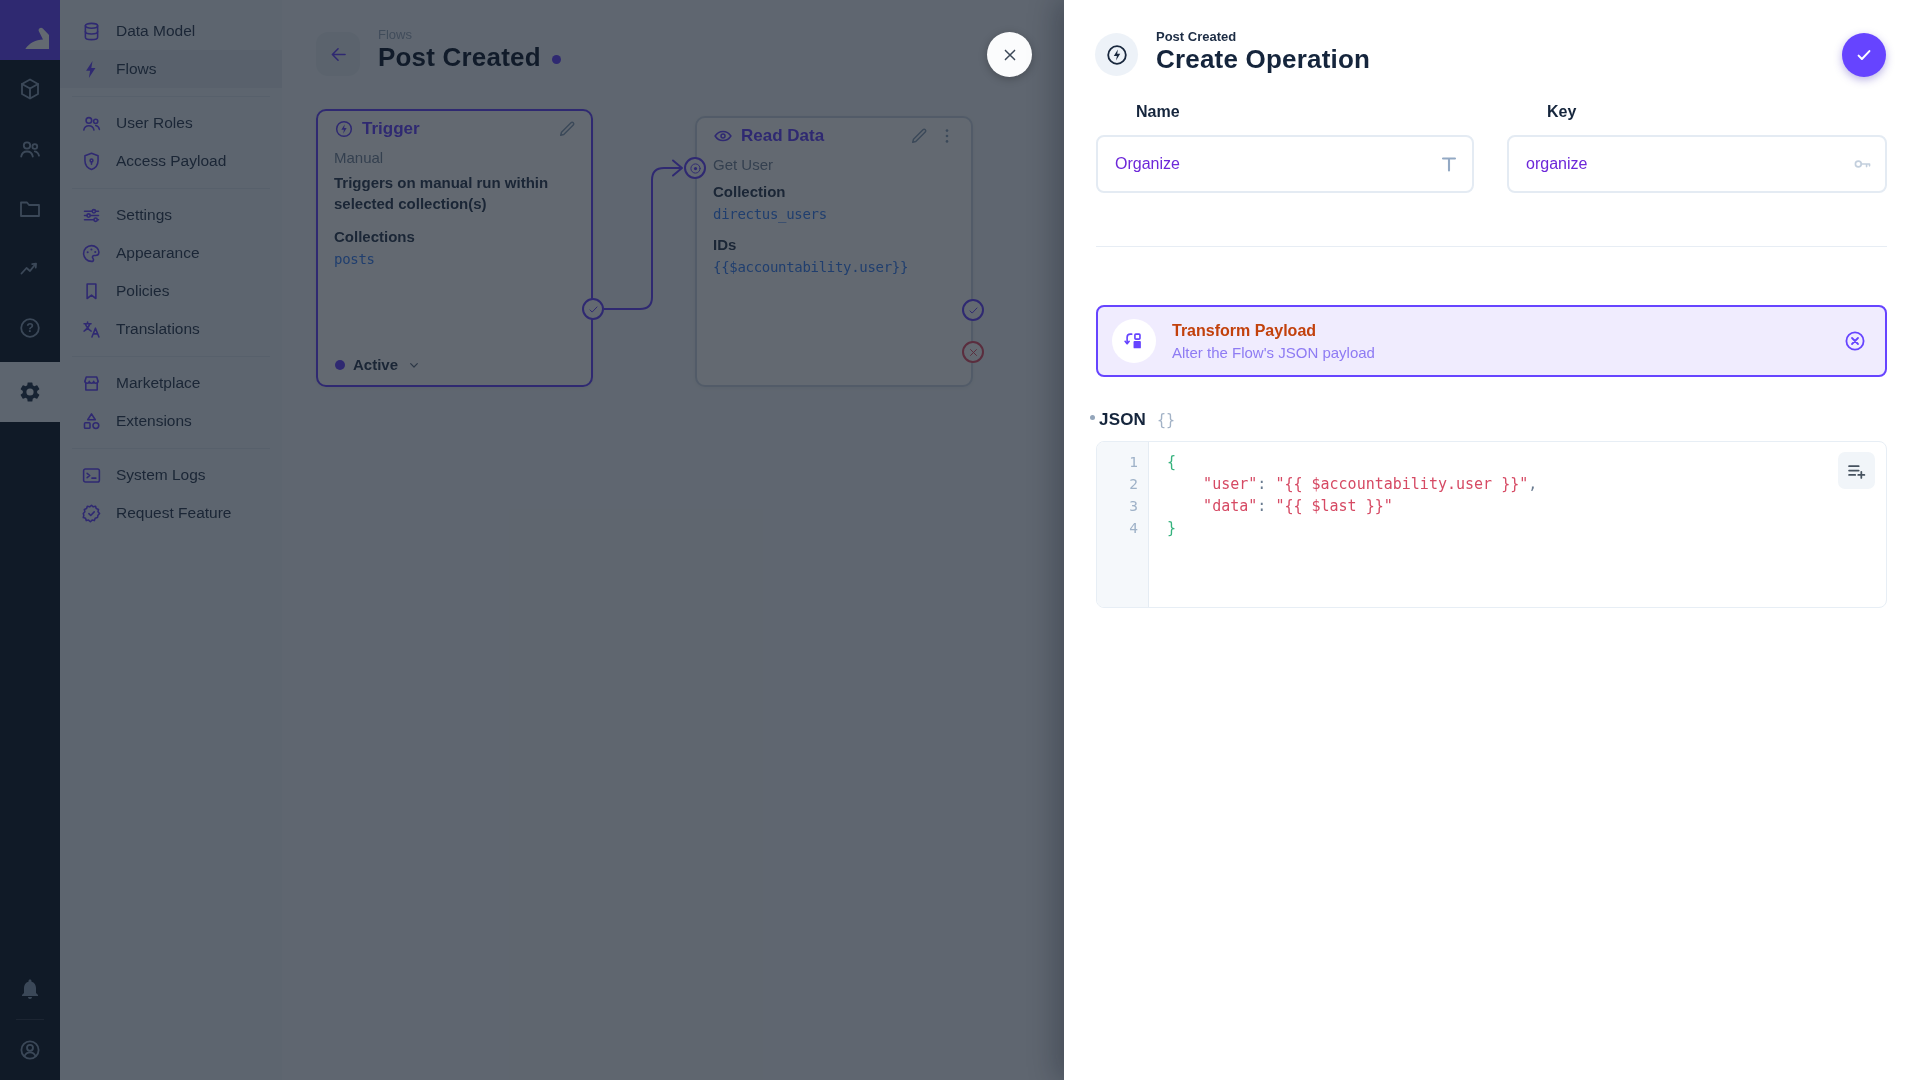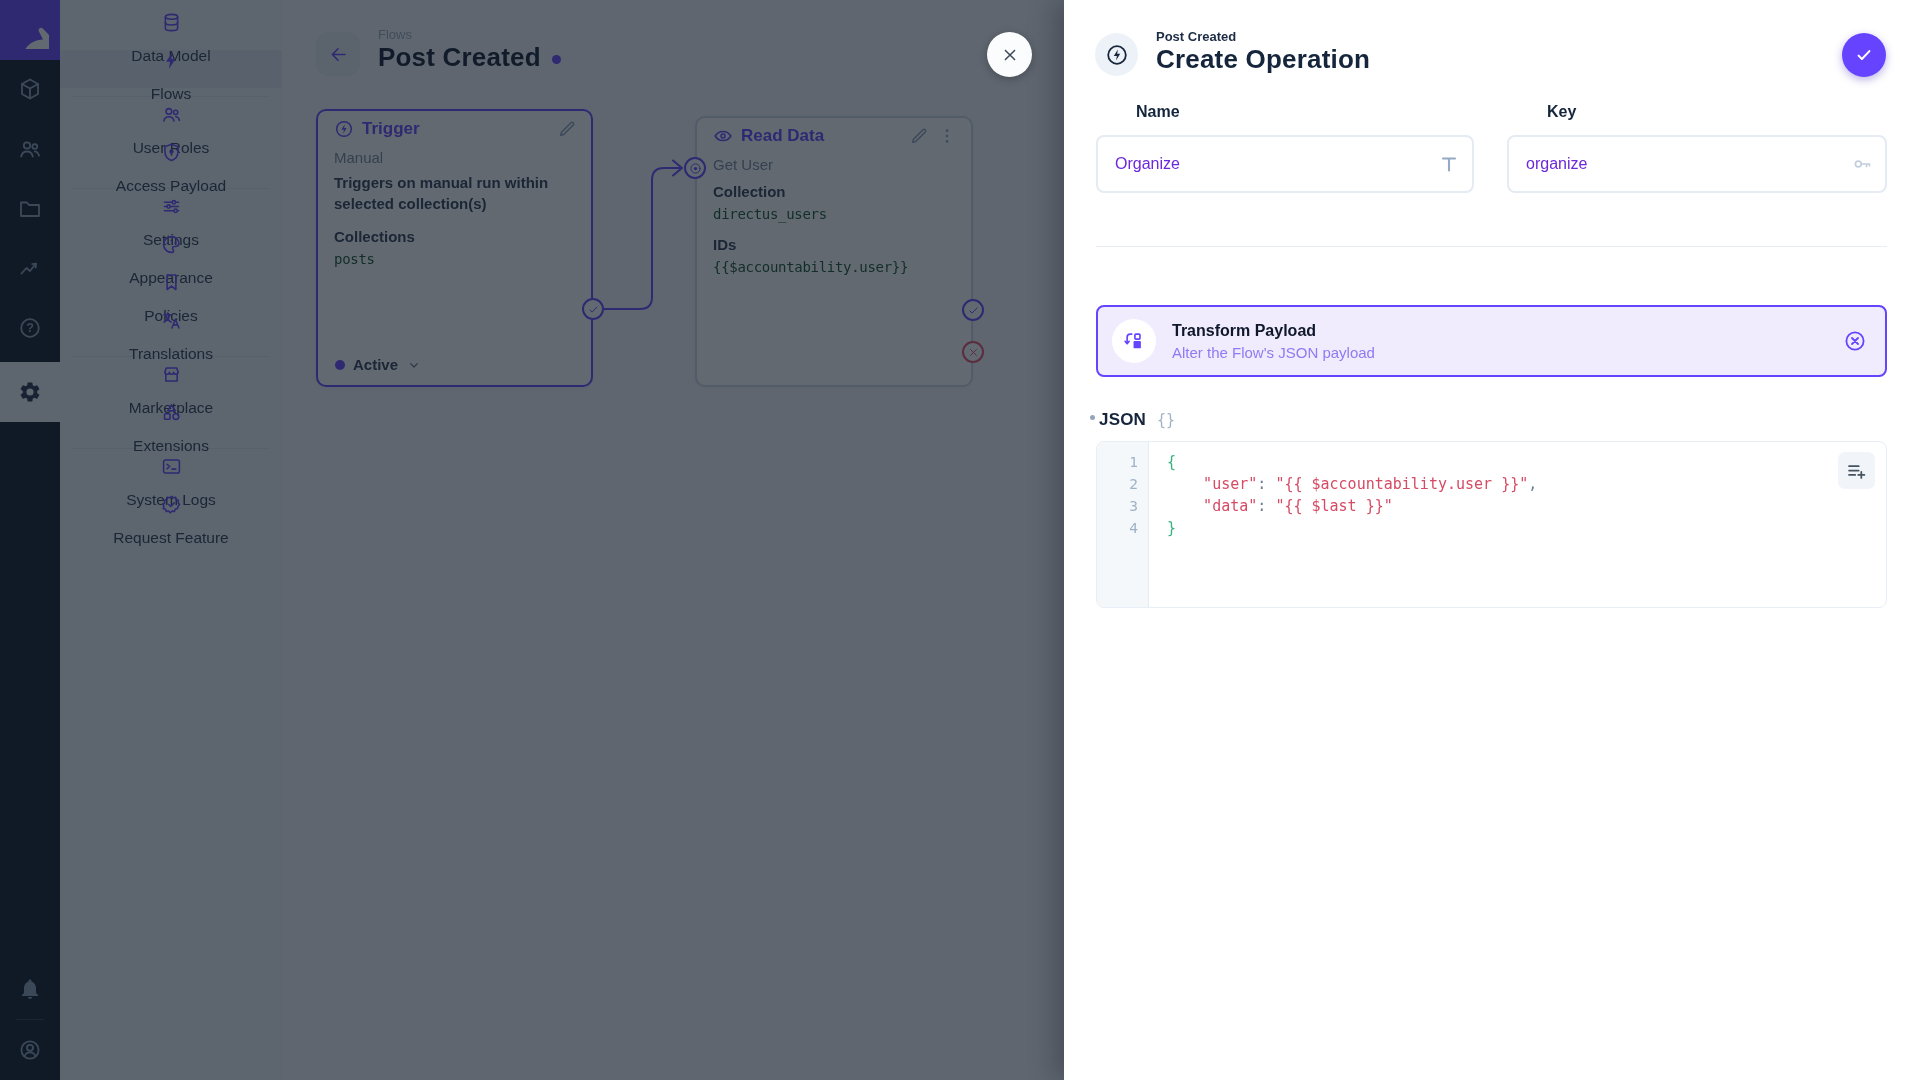--- a/index.html
+++ b/index.html
@@ -20,21 +20,21 @@
   .module-item { position:absolute; left:0; width:60px; height:60px; display:flex; align-items:center; justify-content:center; color:#8b9fb6; cursor:pointer; }
   .module-item.active { background:#eef3f8; color:#223349; }
   .module-divider { position:absolute; left:16px; width:28px; height:1px; background:rgba(255,255,255,.14); }
 
   
   .nav { position:absolute; left:60px; top:0; width:222px; height:1080px; background:#eef3f8; z-index:1; }
   .project-header { height:60px; display:flex; align-items:center; gap:13px; padding:0 21px; border-bottom:2px solid #e2e9f1; cursor:pointer; }
   .project-header .icon { width:22px; height:22px; color:#1b2533; }
   .project-name { font-size:16px; font-weight:bold; color:#1c2a3c; }
   .nav-list { padding-top:12px; }
-  .nav-item { height:38px; display:flex; align-items:center; gap:14px; padding:0 21px; font-size:15.5px; color:#2c3c52; cursor:pointer; white-space:nowrap;flex-direction:column; }
+  .nav-item { height:38px; display:flex; align-items:center; gap:14px; padding:0 21px; font-size:15.5px; color:#2c3c52; cursor:pointer; white-space:nowrap; }
   .nav-item.active { background:#e1e8f1; }
   .nav-ic { color:#6644ff; flex:none; }
   .nav-divider { height:1px; background:#dde5ee; margin:7.5px 12px; }
 
   
   .canvas { position:absolute; left:282px; top:0; width:782px; height:1080px; background:#f3f7fb; z-index:1; }
   .back-btn { position:absolute; left:316px; top:32px; width:44px; height:44px; border-radius:12px; background:#e7edf4; color:#6644ff; display:flex; align-items:center; justify-content:center; cursor:pointer; z-index:3; }
   .crumb-flows { position:absolute; left:378px; top:27px; font-size:13px; color:#9aa9bd; z-index:3; }
   .page-title-row { position:absolute; left:378px; top:42px; display:flex; align-items:center; gap:11px; z-index:3; }
   .page-title { font-size:26px; font-weight:bold; color:#101d30; letter-spacing:.2px; }
@@ -44,21 +44,21 @@
   .trigger-panel { left:316px; top:109px; width:277px; height:278px; border:2px solid #6644ff; }
   .read-panel { left:695px; top:116px; width:278px; height:271px; border:2px solid #ccd7e4; }
   .panel-head { display:flex; align-items:center; gap:8px; padding:8px 14px 0 16px; }
   .panel-title { font-size:17px; font-weight:bold; color:#6644ff; flex:1; display:flex; align-items:center; gap:8px; }
   .panel-title .icon { width:20px; height:20px; }
   .panel-action { width:20px; height:20px; color:#8aa0b8; cursor:pointer; flex:none; }
   .panel-body { padding:10px 16px 0 16px; font-size:15px; }
   .p-sub { color:#76879c; margin-bottom:6px; }
   .p-strong { font-weight:bold; color:#2c3c52; line-height:21px; }
   .p-group { margin-top:12px; }
-  .p-mono { font-family:"DejaVu Sans Mono", monospace; font-size:14px; color:#14532d; margin-top:4px; letter-spacing:-.3px; }
+  .p-mono { font-family:"DejaVu Sans Mono", monospace; font-size:14px; color:#3b82f6; margin-top:4px; letter-spacing:-.3px; }
   .trigger-footer { position:absolute; left:17px; bottom:12px; display:flex; align-items:center; gap:8px; cursor:pointer; }
   .status-dot { width:10px; height:10px; border-radius:50%; background:#6644ff; }
   .status-label { font-size:15px; font-weight:bold; color:#2c3c52; }
   .trigger-footer .icon { width:16px; height:16px; color:#5c6c81; }
 
   .connector-svg { position:absolute; left:0; top:0; width:1920px; height:1080px; pointer-events:none; z-index:2; }
   .conn { position:absolute; width:22px; height:22px; border-radius:50%; background:#fff; border:2px solid #6644ff; color:#6644ff; display:flex; align-items:center; justify-content:center; z-index:3; cursor:pointer; }
   .conn.reject { border-color:#e35169; color:#e35169; }
 
   
@@ -85,21 +85,21 @@
   .input-suffix { position:absolute; right:14px; top:18px; width:22px; height:22px; }
   .suffix-t { color:#93a9c4; }
   .suffix-key { color:#c3cfdd; }
 
   .drawer-divider { position:absolute; left:32px; top:246px; width:791px; height:1px; background:#e7edf4; }
 
   .op-banner { position:absolute; left:32px; top:305px; width:791px; height:72px; background:#f0ecfe; border:2px solid #6644ff; border-radius:8px; display:flex; align-items:center; padding:0 18px 0 14px; gap:16px; cursor:pointer; }
   .op-banner-icon { width:44px; height:44px; border-radius:50%; background:#fff; color:#6644ff; display:flex; align-items:center; justify-content:center; flex:none; }
   .op-banner-icon .icon { width:22px; height:22px; }
   .op-banner-text { flex:1; }
-  .op-banner-title { font-size:16px; font-weight:bold; color:#0f172a; }
+  .op-banner-title { font-size:16px; font-weight:bold; color:#c2410c; }
   .op-banner-sub { font-size:15px; color:#8e7bf3; margin-top:4px; }
   .op-banner-x { width:24px; height:24px; color:#6644ff; cursor:pointer; flex:none; }
 
   .json-label-row { position:absolute; left:26px; top:410px; display:flex; align-items:flex-start; gap:4px; }
   .req-dot { width:5px; height:5px; border-radius:50%; background:#93a5ba; margin-top:5px; }
   .json-label { font-size:17px; font-weight:bold; color:#15253c; letter-spacing:.2px; }
   .braces-icon { font-family:"DejaVu Sans Mono", monospace; font-size:15px; color:#a2b2c6; margin-left:7px; margin-top:1px; cursor:pointer; }
 
   .editor { position:absolute; left:32px; top:441px; width:791px; height:167px; border:1px solid #e7eef5; border-radius:8px; background:#fff; display:flex; overflow:hidden; }
   .gutter { width:52px; background:#f5f8fb; border-right:1px solid #e5ecf3; padding:9px 10px 0 0; text-align:right; }

